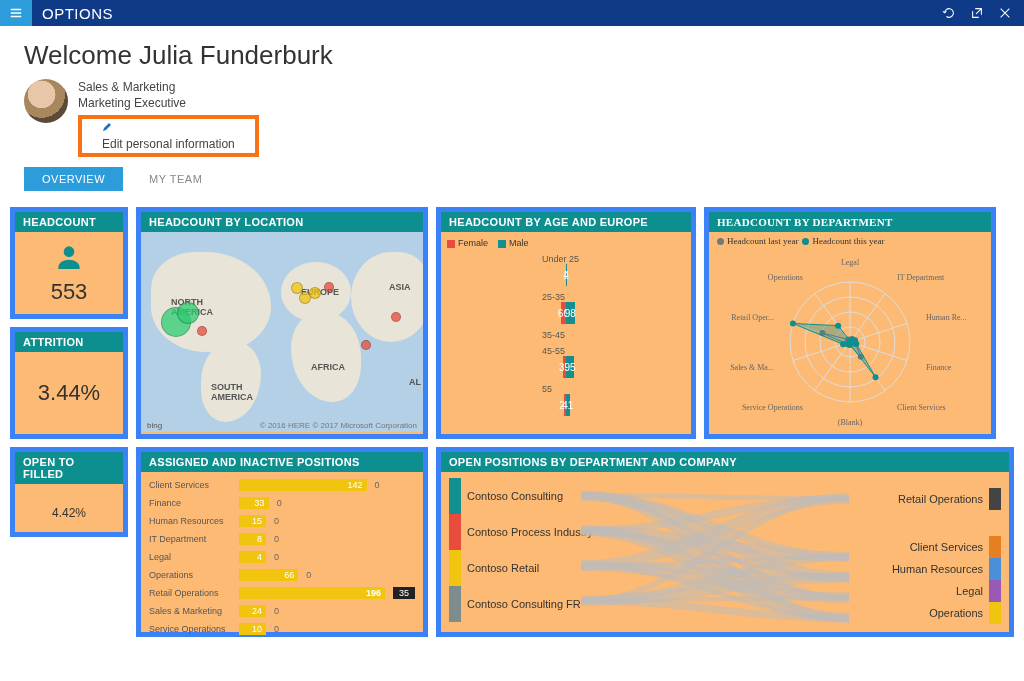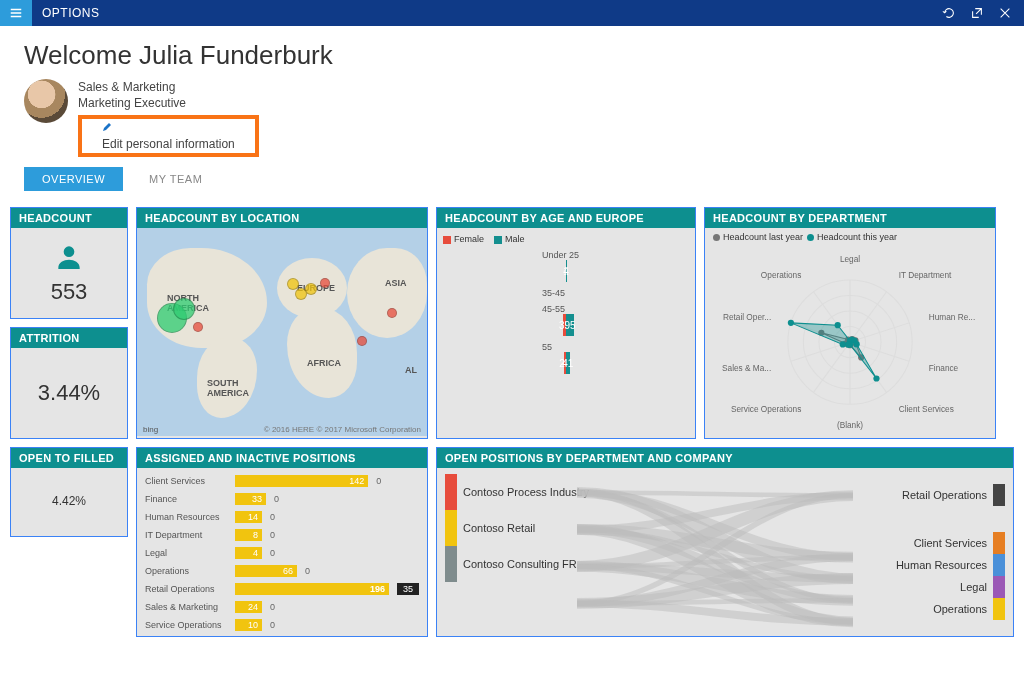--- a/index.html
+++ b/index.html
@@ -1,36 +1,36 @@
 <!DOCTYPE html>
 <html><head>
 <meta charset="utf-8">
 <style>
   * { box-sizing: border-box; margin: 0; padding: 0; }
   body { font-family: "Segoe UI", Tahoma, sans-serif; font-size: 12px; background: #fff; width: 1024px; height: 681px; overflow: hidden; color: #333; }
   .titlebar { background: #0f3a87; color: #fff; height: 26px; display: flex; align-items: center; }
   .hamburger { background: #2d9cdb; width: 32px; height: 26px; display:flex; align-items:center; justify-content:center; cursor:pointer;}
   .hamburger svg { width:14px;height:14px;}
-  .title-option { font-size: 12px; letter-spacing: 0.5px; margin-left: 10px; }
+  .title-option { font-size: 15px; letter-spacing: 0.5px; margin-left: 10px; }
   .title-right { margin-left: auto; display:flex; gap: 14px; padding-right: 12px;}
   .title-right span { cursor:pointer; display:flex;align-items:center;justify-content:center;}
   .title-right svg {width:14px;height:14px;}
   .page { padding: 14px 24px 10px 24px; }
   .welcome { font-size: 26px; font-weight: 300; color: #333; margin-bottom: 8px; }
   .profile { display: flex; align-items: flex-start; gap: 10px; margin-bottom: 10px; }
   .avatar { width: 44px; height: 44px; border-radius: 50%; background: radial-gradient(circle at 40% 35%, #e8c7a8 0 35%, #a8875f 36% 60%, #5a4a38 60% 100%); overflow: hidden;}
   .profile-meta span { display:block; font-size:12px; line-height:16px; color:#444;}
   .edit-link { margin-top: 4px; display:inline-flex; align-items:center; gap:4px; border:4px solid #f97316; padding:1px 20px; font-size:11px; color:#1a73c7; cursor:pointer;}
   .edit-link svg {width:10px;height:10px;}
   .tabs { display:flex; gap:8px; margin-bottom:6px;}
   .tab { padding:6px 18px; font-size:11px; color:#888; cursor:pointer; letter-spacing:0.5px;}
   .tab.active { background:#2d9cdb; color:#fff;}
   .dash { padding: 0 10px 10px 10px;}
   .row { display:flex; gap:8px; margin-bottom:8px;}
-  .tile { background:#e5e5e5; border:1px solid #3b82f6;}
+  .tile { background:#fdba74; border:5px solid #3b82f6;}
   .tile .hdr { background:#0d8f8f; color:#fff; font-size:11px; font-weight:600; padding:4px 8px; letter-spacing:0.3px;}
   
   .kpi-stack { width: 118px; display:flex; flex-direction:column; gap:8px;}
   .kpi { height: 112px; display:flex; flex-direction:column;}
   .kpi .body { flex:1; display:flex; flex-direction:column; align-items:center; justify-content:center; gap:6px;}
   .kpi .body svg {width:32px;height:32px;}
   .kpi .big { font-size:22px; font-weight:300; color:#333;}
   .kpi.attr .big { font-size:22px; font-weight:400;}
   .kpi-stack2 { width:118px; display:flex;flex-direction:column; gap:8px;}
   .kpi2 { height:90px; }
@@ -51,21 +51,21 @@
   .ag-rows {display:flex;flex-direction:column; gap:6px;}
   .ag-row {display:flex; align-items:center;flex-direction:column;}
   .ag-row .lbl {width:48px; font-size:9px; color:#555;}
   .ag-row .axis {flex:1; display:flex;}
   .ag-row .axis .left {flex:1; display:flex; justify-content:flex-end;}
   .ag-row .axis .right {flex:1; display:flex; justify-content:flex-start;}
   .ag-bar {height:22px; display:flex; align-items:center; justify-content:center; color:#fff; font-size:10px;}
   .ag-bar.f{background:#e74c3c;}
   .ag-bar.m{background:#148f8f;}
   
-  .radar { width:292px; height:232px;}
+  .radar { width:292px; height:232px;font-family:Liberation Serif, serif;}
   .radar .body{height:calc(100% - 22px); position:relative;}
   .radar .legend{font-size:9px; display:flex; gap:4px; padding:4px 8px;}
   .radar .legend .sw{display:inline-block;width:7px;height:7px;border-radius:50%;vertical-align:middle;margin-right:3px;}
   .radar svg {width:100%;height:calc(100% - 20px);}
   .radar .ax-lbl {font-size:8px; fill:#666;}
   
   .asn {width:292px; height:190px;}
   .asn .body {padding:4px 8px 4px 8px; height:calc(100% - 22px);}
   .asn-row {display:flex; align-items:center; height:18px;}
   .asn-row .lbl {width:90px; font-size:9px; color:#555; white-space:nowrap; overflow:hidden;}
@@ -164,21 +164,21 @@
         <div class="land" style="left:10px;top:20px;width:120px;height:100px;border-radius:40% 60% 50% 50%;"></div>
         <div class="land" style="left:60px;top:110px;width:60px;height:80px;border-radius:50% 40% 60% 40%;"></div>
         <div class="land" style="left:140px;top:30px;width:70px;height:60px;border-radius:50%;"></div>
         <div class="land" style="left:150px;top:80px;width:70px;height:90px;border-radius:40% 50% 40% 60%;"></div>
         <div class="land" style="left:210px;top:20px;width:80px;height:90px;border-radius:50% 40% 50% 50%;"></div>
         <span class="maplabel" style="left:30px;top:65px;">NORTH<br>AMERICA</span>
         <span class="maplabel" style="left:70px;top:150px;">SOUTH<br>AMERICA</span>
         <span class="maplabel" style="left:160px;top:55px;">EUROPE</span>
         <span class="maplabel" style="left:170px;top:130px;">AFRICA</span>
         <span class="maplabel" style="left:248px;top:50px;">ASIA</span>
-        <span class="maplabel" style="left:268px;top:137px;">AL</span>
+        <span class="maplabel" style="left:268px;top:145px;">AL</span>
         <div class="bubble" style="left:20px;top:75px;width:30px;height:30px;background:#2ecc71;"></div>
         <div class="bubble" style="left:36px;top:70px;width:22px;height:22px;background:#2ecc71;"></div>
         <div class="bubble" style="left:56px;top:94px;width:10px;height:10px;background:#e74c3c;"></div>
         <div class="bubble" style="left:150px;top:50px;width:12px;height:12px;background:#f1c40f;"></div>
         <div class="bubble" style="left:158px;top:60px;width:12px;height:12px;background:#f1c40f;"></div>
         <div class="bubble" style="left:168px;top:55px;width:12px;height:12px;background:#f1c40f;"></div>
         <div class="bubble" style="left:183px;top:50px;width:10px;height:10px;background:#e74c3c;"></div>
         <div class="bubble" style="left:220px;top:108px;width:10px;height:10px;background:#e74c3c;"></div>
         <div class="bubble" style="left:250px;top:80px;width:10px;height:10px;background:#e74c3c;"></div>
         <span class="bing">bing</span>
@@ -195,20 +195,31 @@
         </div>
         <div class="ag-rows" id="ag-rows">
             <div class="ag-row">
               <div class="lbl">Under 25</div>
               <div class="axis">
                 <div class="left">
                   <div class="ag-bar f" style="width:0.78125%">1</div>
                 </div>
                 <div class="right">
                   <div class="ag-bar m" style="width:3.125%">4</div>
+                </div>
+              </div>
+            </div>
+            <div class="ag-row">
+              <div class="lbl">25-35</div>
+              <div class="axis">
+                <div class="left">
+                  <div class="ag-bar f" style="width:46.875%">60</div>
+                </div>
+                <div class="right">
+                  <div class="ag-bar m" style="width:76.5625%">98</div>
                 </div>
               </div>
             </div>
             <div class="ag-row">
               <div class="lbl">35-45</div>
             </div>
             <div class="ag-row">
               <div class="lbl">45-55</div>
               <div class="axis">
                 <div class="left">
@@ -316,21 +327,21 @@
           <div class="asn-row">
             <div class="lbl">Finance</div>
             <div class="track">
               <div class="bar" style="width:16.83673469387755%">33</div>
               <span class="zero">0</span>
             </div>
           </div>
           <div class="asn-row">
             <div class="lbl">Human Resources</div>
             <div class="track">
-              <div class="bar" style="width:7.653061224489796%">14</div>
+              <div class="bar" style="width:7.653061224489796%">15</div>
               <span class="zero">0</span>
             </div>
           </div>
           <div class="asn-row">
             <div class="lbl">IT Department</div>
             <div class="track">
               <div class="bar" style="width:4.081632653061225%">8</div>
               <span class="zero">0</span>
             </div>
           </div>
@@ -369,20 +380,24 @@
               <span class="zero">0</span>
             </div>
           </div>
         </div>
     </div>
 
     <div class="tile sankey">
       <div class="hdr">OPEN POSITIONS BY DEPARTMENT AND COMPANY</div>
       <div class="body">
         <div class="src" id="sankey-src">
+            <div class="item">
+              <div class="clr" style="background:#148f8f"></div>
+              <div class="txt">Contoso Consulting</div>
+            </div>
             <div class="item">
               <div class="clr" style="background:#e74c3c"></div>
               <div class="txt">Contoso Process Industry</div>
             </div>
             <div class="item">
               <div class="clr" style="background:#f1c40f"></div>
               <div class="txt">Contoso Retail</div>
             </div>
             <div class="item">
               <div class="clr" style="background:#7f8c8d"></div>

